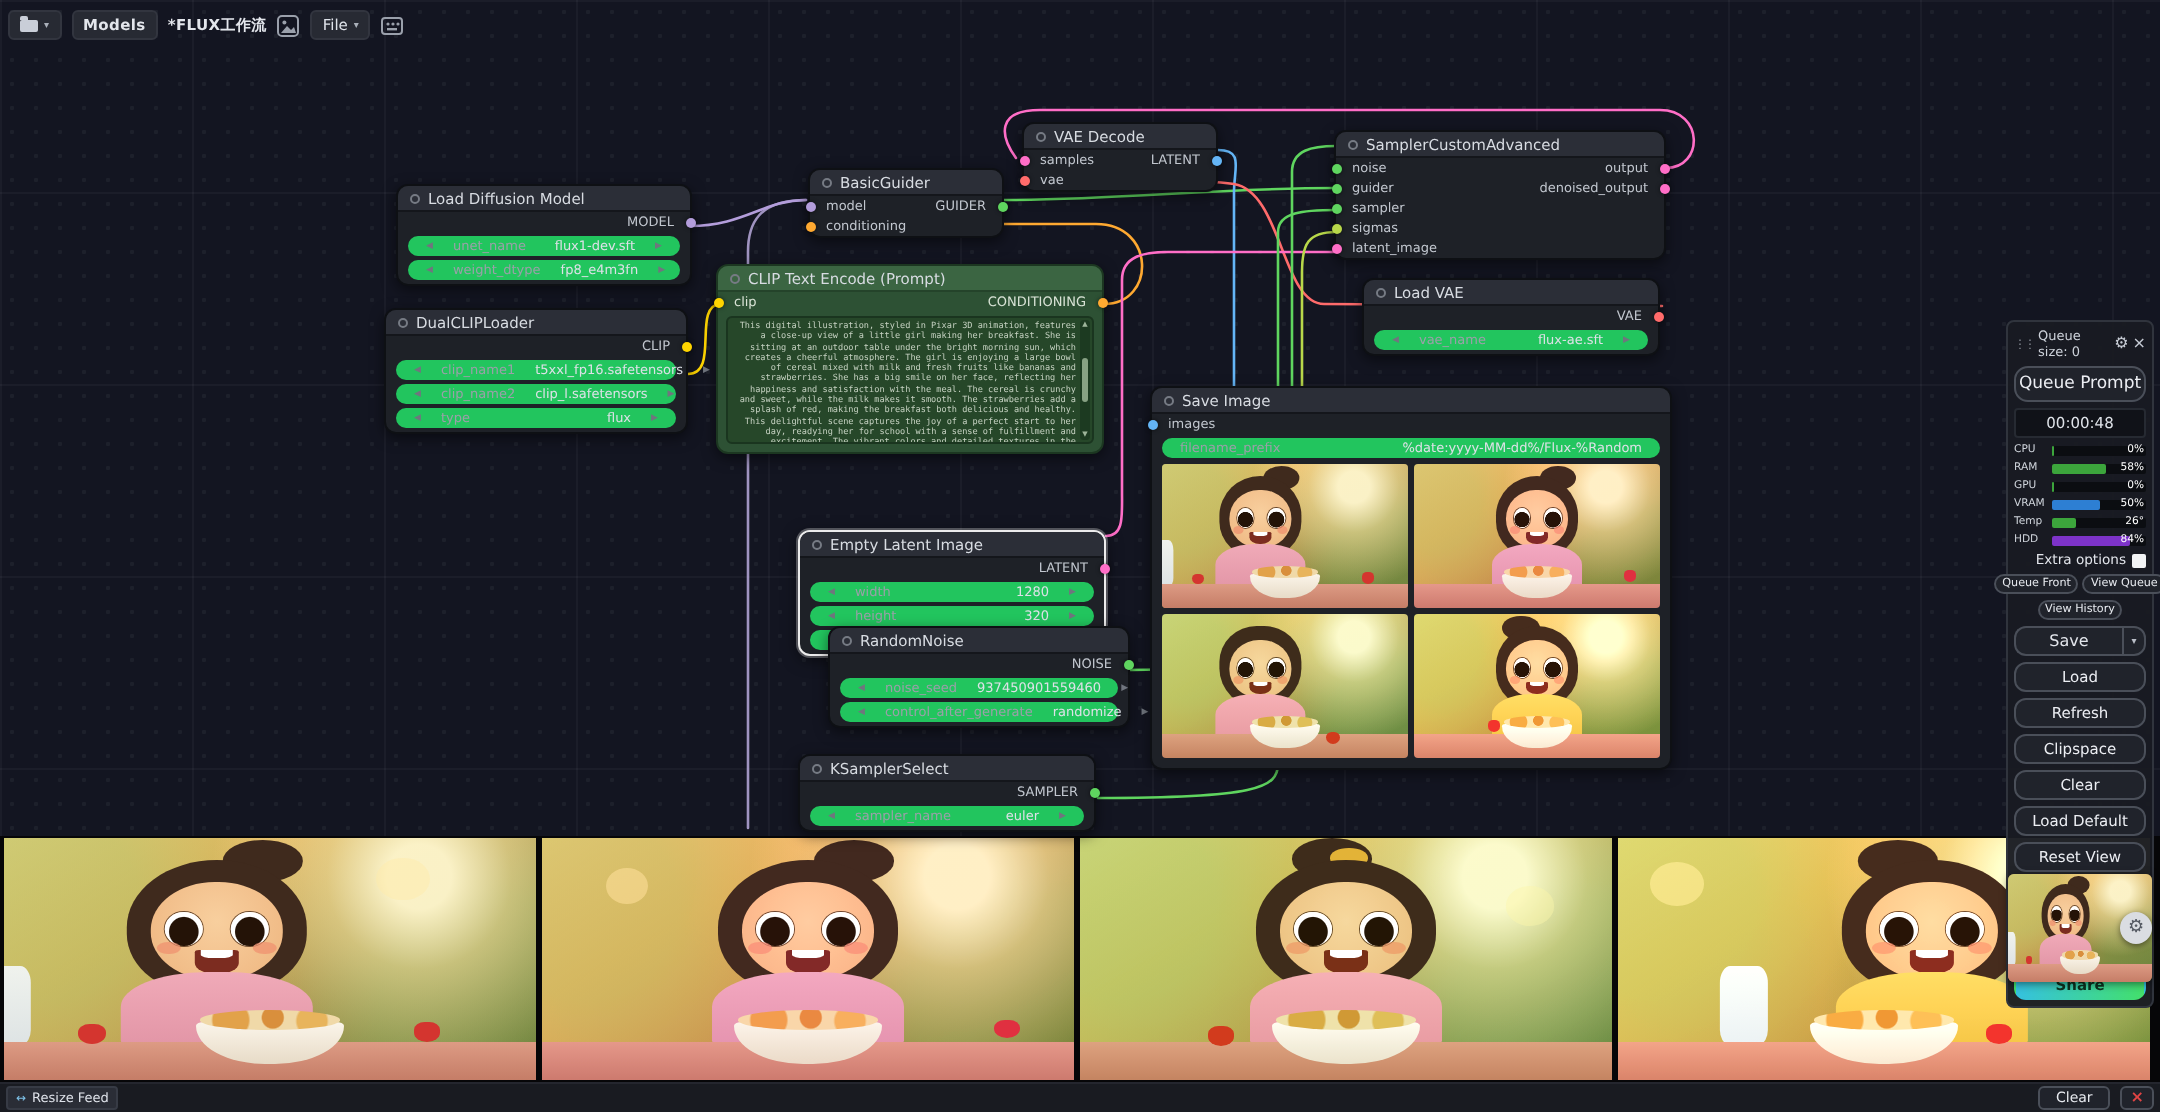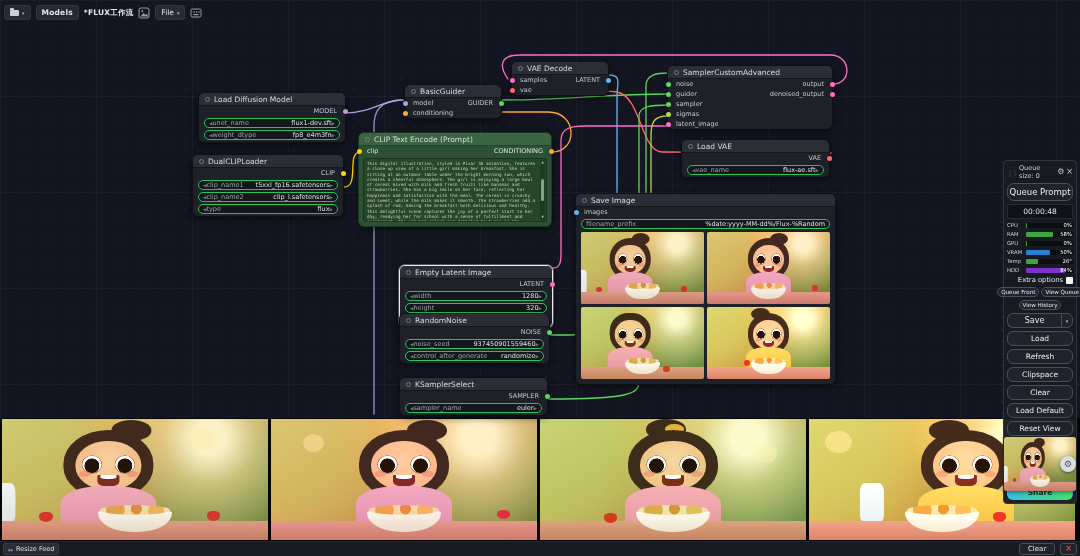--- a/index.html
+++ b/index.html
@@ -20,32 +20,32 @@
   .tb-btn { height:15px; display:flex; align-items:center; gap:3px; background:#272a33; border:1px solid #32353f;
     border-radius:3px; padding:0 5px; color:#dfe3ea; font-size:7.5px; cursor:default; }
   .tb-text { color:#e3e6ec; font-size:7.5px; font-weight:bold; letter-spacing:.2px; }
   .folder-shape { position:relative; width:9px; height:6px; background:#c9ced8; border-radius:1px; }
   .folder-shape::before { content:""; position:absolute; left:0; top:-2px; width:4px; height:2px; background:#c9ced8; border-radius:1px 1px 0 0; }
   .caret { font-size:5px; color:#aab0ba; }
   .mini-icon { width:12px; height:12px; }
 
   
   .node { position:absolute; background:#1e2127; border:1px solid #0e1014; border-radius:6px;
-    box-shadow:0 2px 7px rgba(0,0,0,.5); color:#c9ced6; z-index:3; }
+    box-shadow:0 2px 7px rgba(0,0,0,.5); color:#c9ced6; z-index:3;text-align:right; }
   .node-header { height:13px; display:flex; align-items:center; gap:4px; padding:0 6px;
     background:#2b2e37; border-bottom:1px solid #14161b; border-radius:5px 5px 0 0; }
   .cdot { width:5px; height:5px; border-radius:50%; border:1px solid #767b84; flex:0 0 auto; }
   .node-title { font-size:7.5px; color:#d8dce2; white-space:nowrap; }
   .prow { position:relative; height:10px; display:flex; align-items:center; padding:0 8px; font-size:6.5px; color:#c2c7cf; }
   .prow .lbl-in { margin-right:auto; }
   .prow .lbl-out { margin-left:auto; }
   .pdot { position:absolute; width:5px; height:5px; border-radius:50%; top:2.5px; box-shadow:0 0 2px rgba(0,0,0,.6); }
   .pdot.in { left:-2.5px; } .pdot.out { right:-2.5px; }
-  .widget { height:10px; margin:2px 5px; background:#15171d; border:1px solid #22c55e; border-radius:5px;
-    display:flex; align-items:center; gap:0; padding:0 4px; font-size:6.5px; }
+  .widget { height:10px; margin:2px 5px; background:#15171d; border:5px solid #22c55e; border-radius:5px;
+    display:flex; align-items:center; gap:10px; padding:0 4px; font-size:6.5px; }
   .warr { color:#70757e; font-size:4.5px; }
   .wname { color:#9aa0a8; white-space:nowrap; }
   .wval { margin-left:auto; color:#dde1e7; white-space:nowrap; }
   .node.selected { border:1px solid #ececec; box-shadow:0 0 0 1px rgba(255,255,255,.28), 0 2px 8px rgba(0,0,0,.55);margin-top:28px; }
 
   
   .node.green { background:#2d5134; border-color:#1c3721; }
   .node.green .node-header { background:#3b6542; border-bottom-color:#24432a; }
   .node.green .prow { color:#d9e3d6; }
   .prompt-box { position:relative; margin:2px 4px 4px; height:64px; background:#264729; border:1px solid #1a351f;
@@ -387,21 +387,21 @@
       <span class="warr">▶</span>
     </div>
     <div class="widget">
       <span class="warr">◀</span>
       <span class="wname">batch_size</span>
       <span class="wval">4</span>
       <span class="warr">▶</span>
     </div>
   </div>
 
-  <div class="node" style="left:399px;top:313px;width:151px">
+  <div class="node" style="left:414px;top:313px;width:151px">
     <div class="node-header">
       <span class="cdot"></span>
       <span class="node-title">RandomNoise</span>
     </div>
     <div class="prow">
       <span class="lbl-out">NOISE</span>
       <span class="pdot out" style="background:#5fd55f"></span>
     </div>
     <div class="widget">
       <span class="warr">◀</span>

